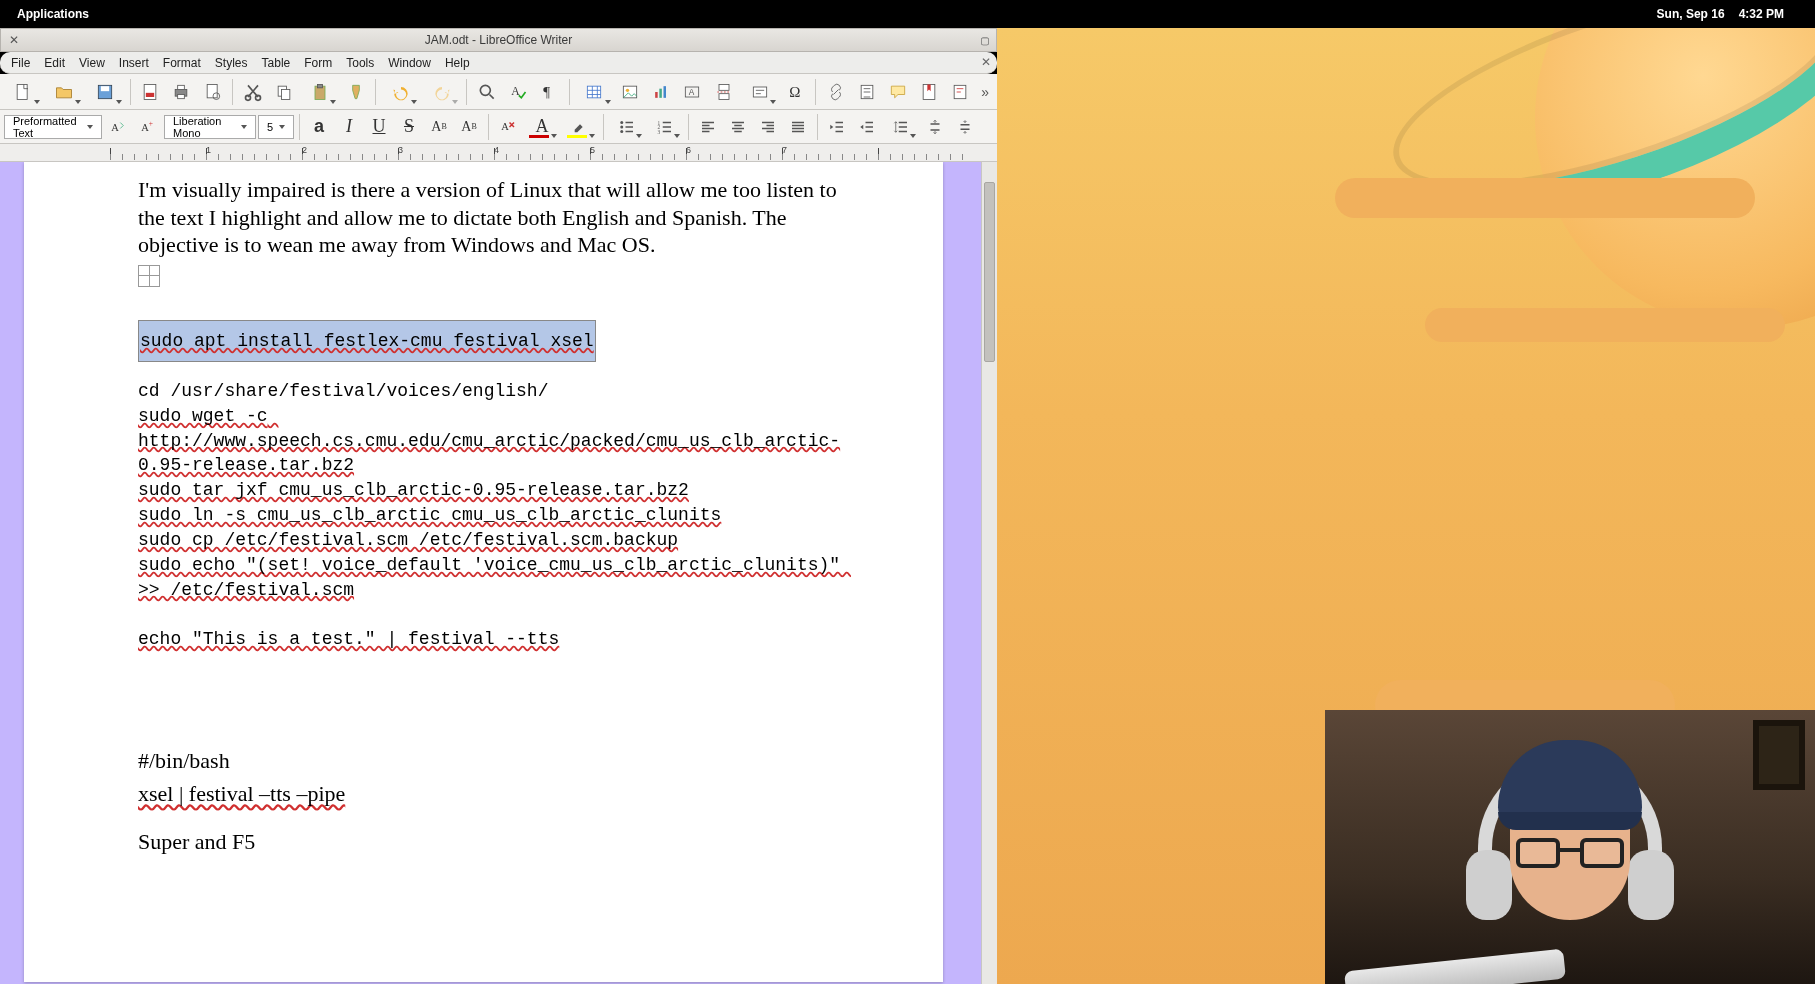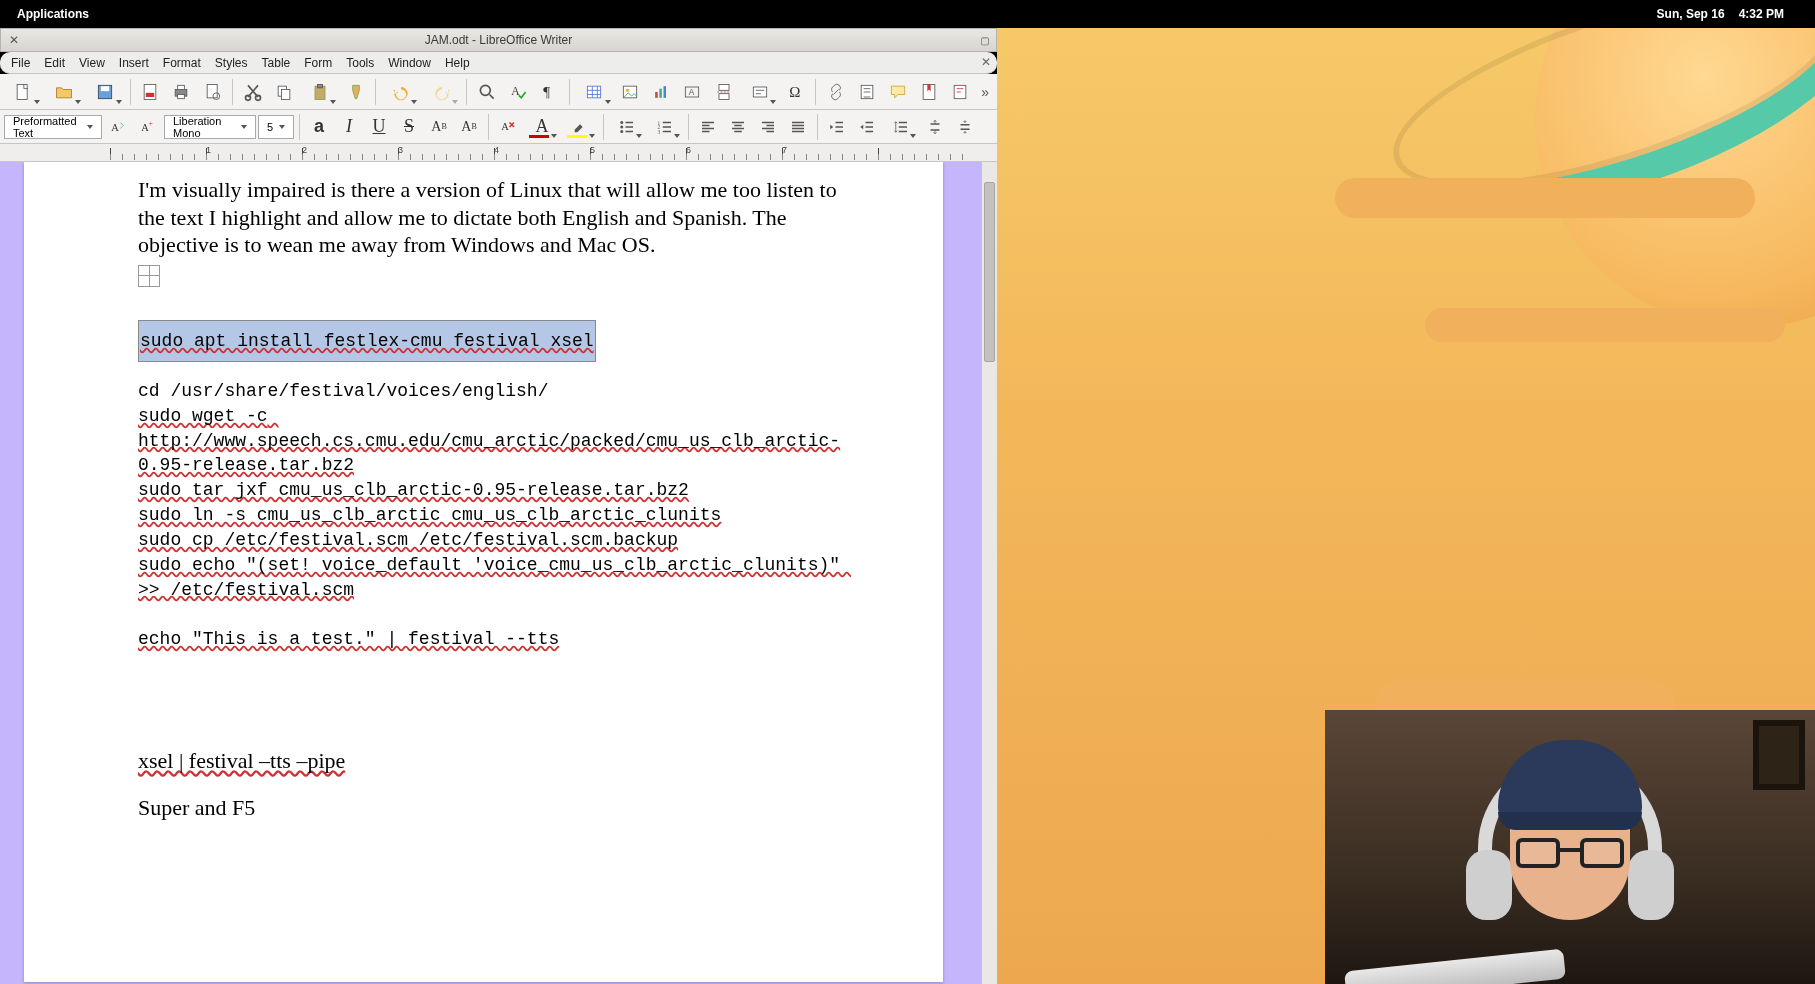--- a/index.html
+++ b/index.html
@@ -469,20 +469,21 @@
 <span class="wavy">sudo wget -c http://www.speech.cs.cmu.edu/cmu_arctic/packed/cmu_us_clb_arctic-0.95-release.tar.bz2</span>
 <span class="wavy">sudo tar jxf cmu_us_clb_arctic-0.95-release.tar.bz2</span>
 <span class="wavy">sudo ln -s cmu_us_clb_arctic cmu_us_clb_arctic_clunits</span>
 <span class="wavy">sudo cp /etc/festival.scm /etc/festival.scm.backup</span>
 <span class="wavy">sudo echo "(set! voice_default 'voice_cmu_us_clb_arctic_clunits)" &gt;&gt; /etc/festival.scm</span>
 <span></span>
 <span class="wavy">echo "This is a test." | festival --tts</span>
         </div>
 
         <div style="height:70px"></div>
+        <p class="para">#/bin/bash</p>
         <p class="para"><span class="wavy">xsel | festival –tts –pipe</span></p>
         <div style="height:14px"></div>
         <p class="para">Super and F5</p>
       </div>
       <div class="vscroll">
         <div class="thumb"></div>
       </div>
     </div>
 
   </div>

